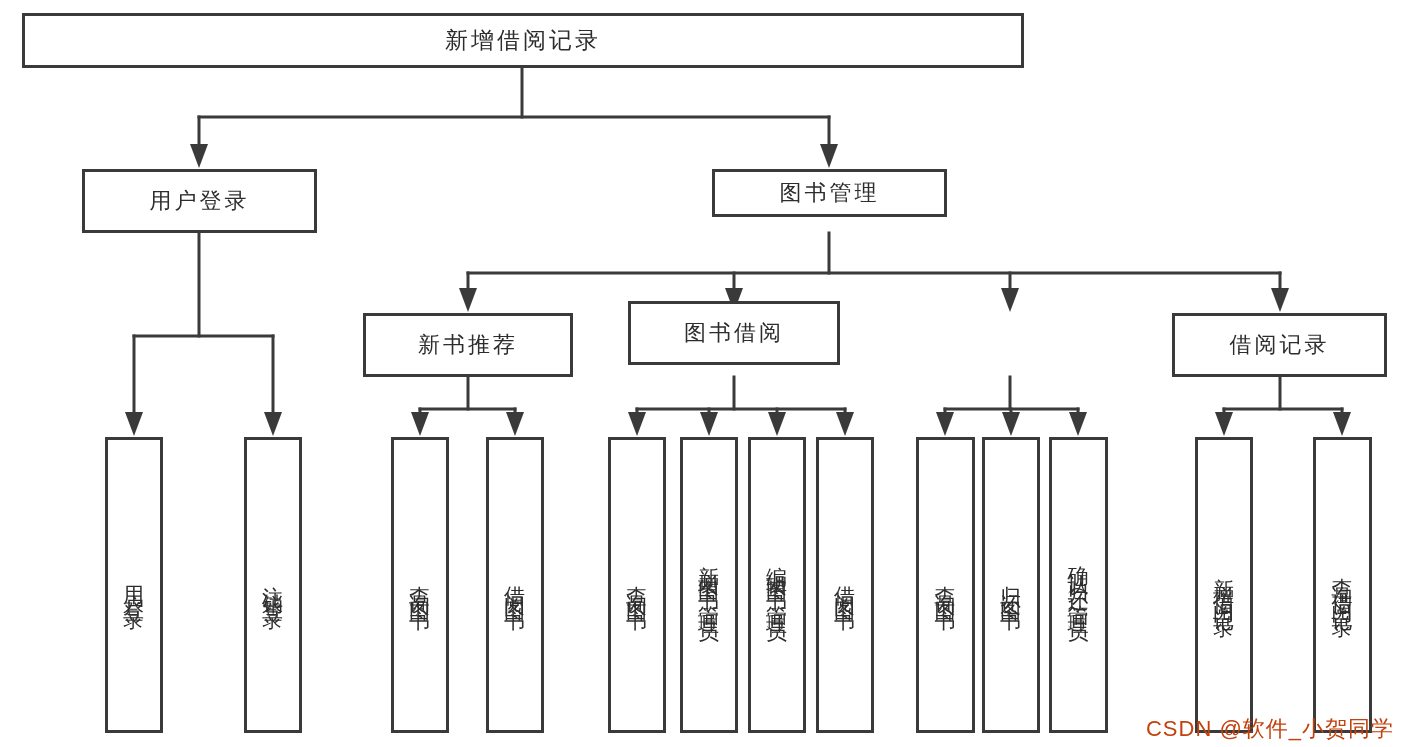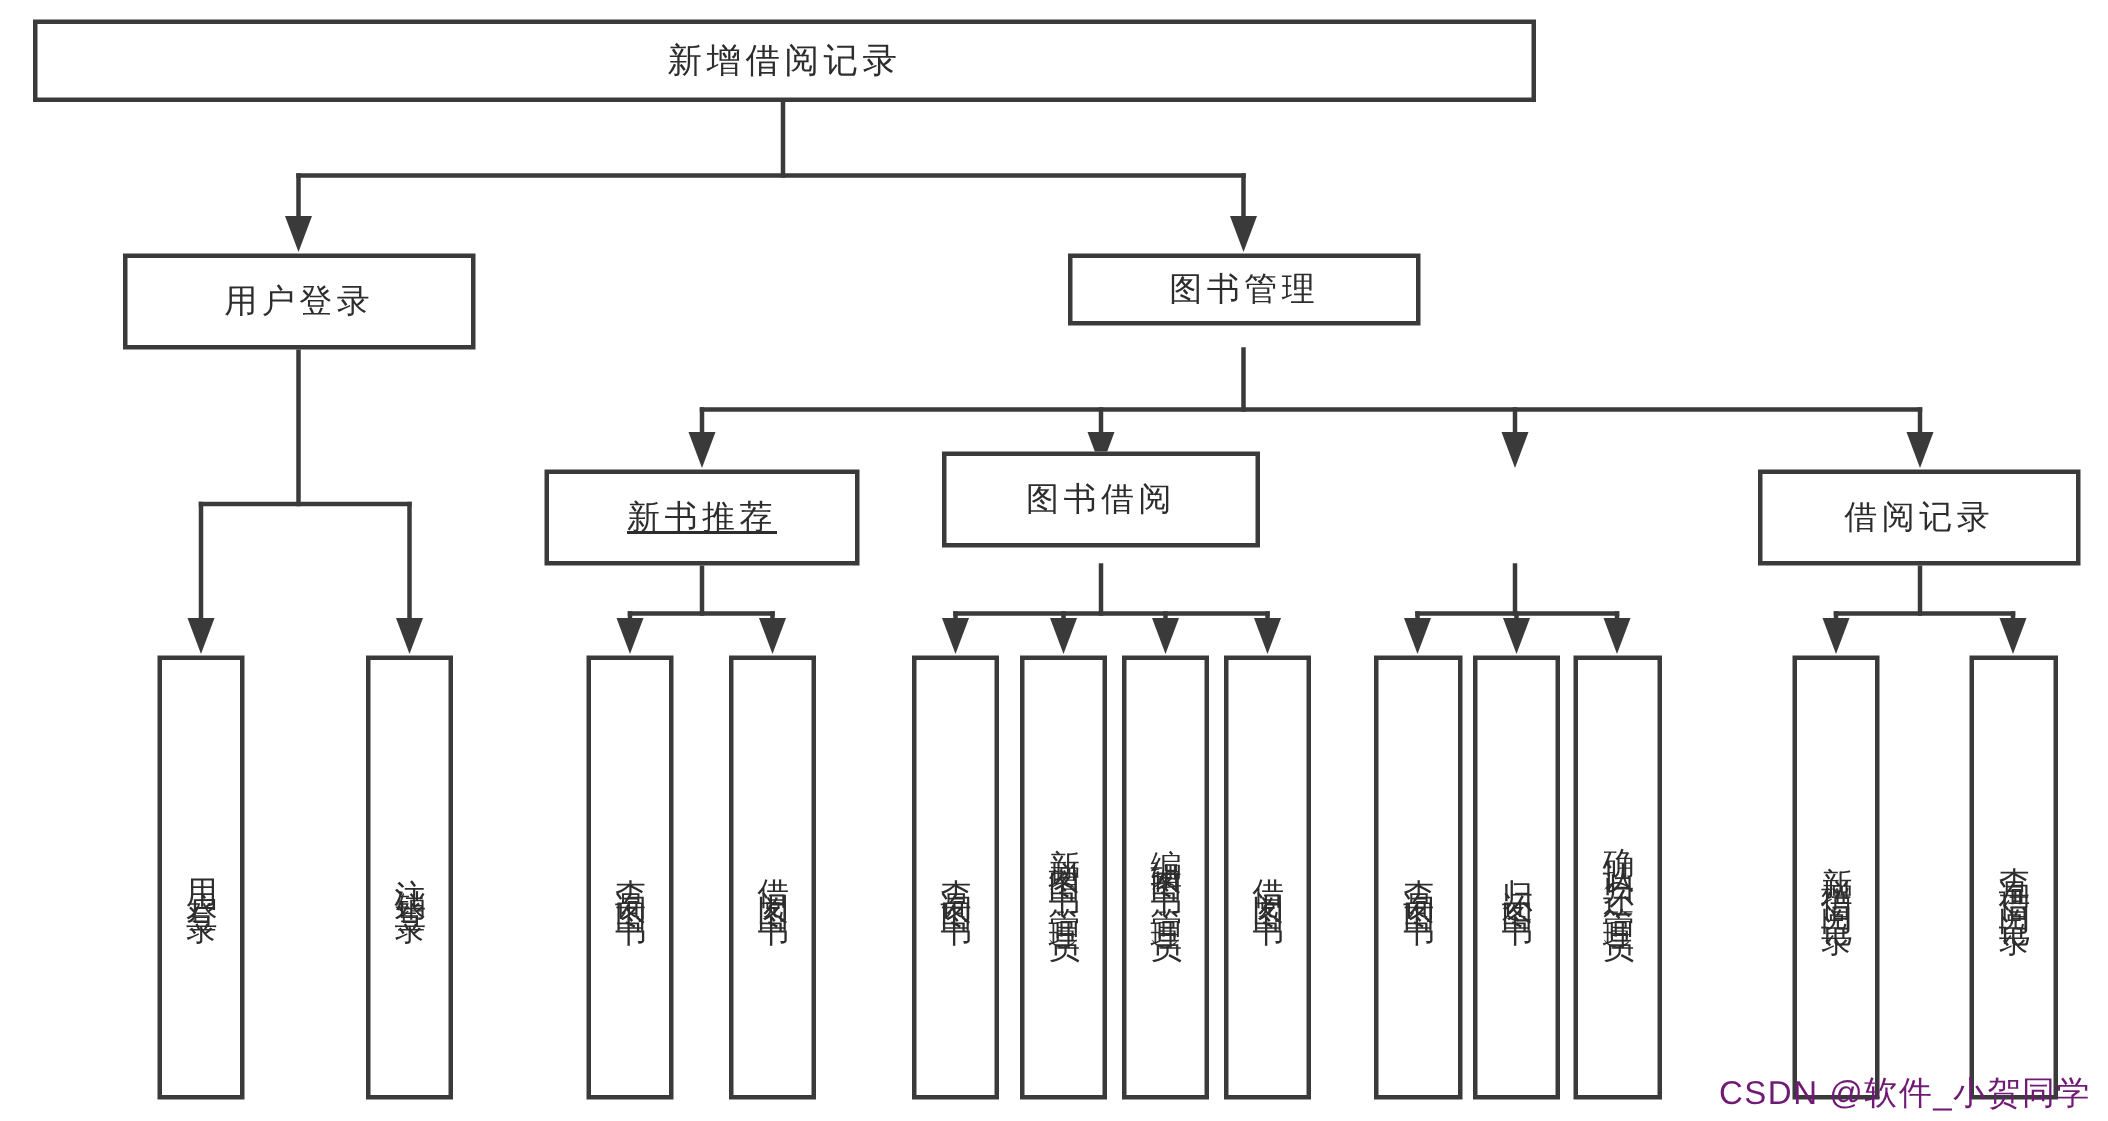--- a/index.html
+++ b/index.html
@@ -14,21 +14,21 @@
     text-align:center;z-index:2;
   }
   .h-label{font-size:22px;letter-spacing:3px;white-space:nowrap;}
   .root{font-size:23px;}
   .leaf{
     writing-mode:vertical-rl;text-orientation:mixed;
     font-size:21px;letter-spacing:8px;line-height:1;
   }
   #watermark{
     position:absolute;top:714px;right:11px;z-index:6;
-    font-size:22px;letter-spacing:1px;color:#701a75;white-space:nowrap;
+    font-size:22px;letter-spacing:1px;color:#c2410c;white-space:nowrap;
   }
 </style>
 </head>
 <body>
 
 <div id="stage">
 
   <svg id="connectors" width="1405" height="747" viewBox="0 0 1405 747" xmlns="http://www.w3.org/2000/svg">
     <g stroke="#3a3a3a" stroke-width="3" fill="none" stroke-linecap="square">
 
@@ -90,21 +90,21 @@
       <polygon points="1215,412 1233,412 1224,436"></polygon>
       <polygon points="1333,412 1351,412 1342,436"></polygon>
     </g>
   </svg>
 
   <div class="box h-label root" style="left:22px;top:13px;width:1002px;height:55px;">新增借阅记录</div>
 
   <div class="box h-label" style="left:82px;top:169px;width:235px;height:64px;">用户登录</div>
   <div class="box h-label" style="left:712px;top:169px;width:235px;height:48px;">图书管理</div>
 
-  <div class="box h-label" style="left:363px;top:313px;width:210px;height:64px;text-decoration:underline;">新书推荐</div>
+  <div class="box h-label" style="left:363px;top:313px;width:210px;height:64px;">新书推荐</div>
   <div class="box h-label" style="left:628px;top:301px;width:212px;height:64px;">图书借阅</div>
   <div class="box h-label" style="left:1172px;top:313px;width:215px;height:64px;">借阅记录</div>
 
   <div class="box leaf" style="left:105px;top:437px;width:58px;height:296px;">用户登录</div>
   <div class="box leaf" style="left:244px;top:437px;width:58px;height:296px;">注销登录</div>
 
   <div class="box leaf" style="left:391px;top:437px;width:58px;height:296px;">查询图书</div>
   <div class="box leaf" style="left:486px;top:437px;width:58px;height:296px;">借阅图书</div>
 
   <div class="box leaf" style="left:608px;top:437px;width:58px;height:296px;">查询图书</div>

